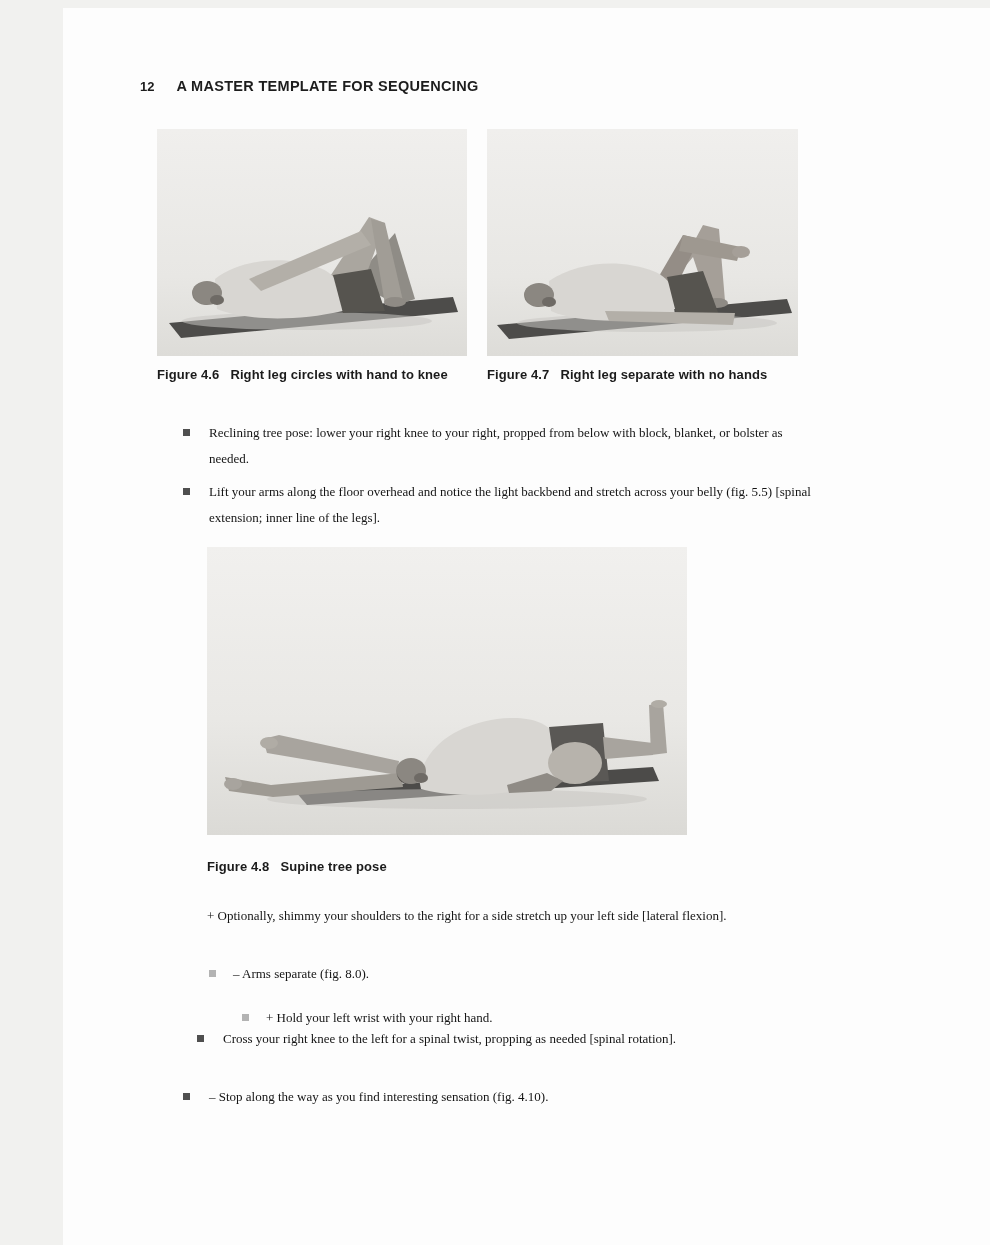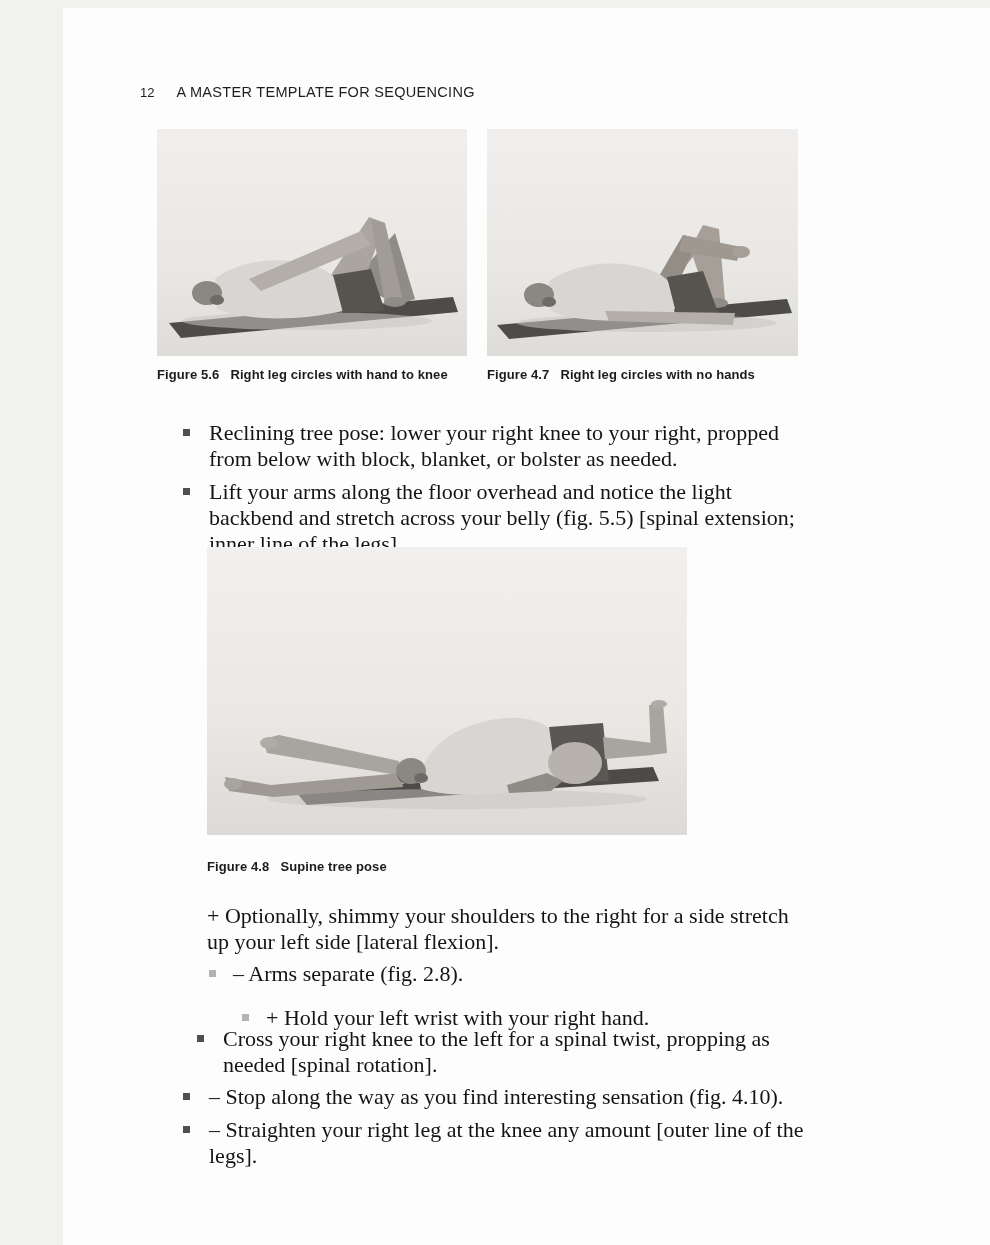--- a/index.html
+++ b/index.html
@@ -7,40 +7,40 @@
     width: 990px; height: 1245px;
     background: #f1f1ef;
     font-family: "Liberation Serif", serif;
   }
   .canvas { position: relative; width: 990px; height: 1245px; overflow: hidden; }
   .sheet {
     position: absolute; left: 63px; top: 8px; width: 927px; height: 1237px;
     background: #fdfdfd;
   }
   .running-head {
-    position: absolute; left: 140px; top: 84px;
+    position: absolute; left: 140px; top: 78px;
     font-family: "Liberation Sans", sans-serif;
-    font-size: 14.5px; font-weight: 400; color: #1d1d1d;
+    font-size: 14.5px; font-weight: 700; color: #1d1d1d;
     letter-spacing: 0.3px; display: flex; align-items: baseline; gap: 22px;
   }
   .page-num { font-size: 13px; letter-spacing: 0; }
   .photo {
     position: absolute; overflow: hidden; background: #eae9e7;
   }
   .photo svg { display: block; width: 100%; height: 100%; }
   .caption {
     position: absolute;
     font-family: "Liberation Sans", sans-serif;
     font-size: 13px; font-weight: 700; color: #1b1b1b;
     white-space: nowrap; letter-spacing: 0.1px;
   }
   .caption .cap-text { font-weight: 600; margin-left: 11px; }
   .body-text {
     position: absolute;
-    font-size: 22px; line-height: 26px; color: #141414;
+    font-size: 13px; line-height: 26px; color: #141414;
   }
   .li-main { width: 602px; left: 209px; }
   .li-main .marker {
     position: absolute; left: -26px; top: 9px;
     width: 7px; height: 7px; background: #4f4f4f;
   }
   .li-sub { width: 560px; left: 233px; }
   .li-sub .marker {
     position: absolute; left: -24px; top: 9px;
     width: 7px; height: 7px; background: #b3b3b3;
@@ -96,24 +96,24 @@
       <path d="M62,152 C92,132 134,130 166,142 C176,146 182,152 184,158 L188,186 C134,196 86,192 64,182 Z" fill="#d8d6d2"></path>
       <polygon points="180,148 216,142 232,186 190,188" fill="#56544f"></polygon>
       <polygon points="118,182 248,184 246,196 122,192" fill="#b3afa8"></polygon>
       <ellipse cx="52" cy="166" rx="15" ry="12" fill="#8b8781"></ellipse>
       <path d="M38,164 A15 12 0 0 0 54,178 L50,178 A15 12 0 0 1 38,164 Z" fill="#5d5955"></path>
       <ellipse cx="62" cy="173" rx="7" ry="5" fill="#6e6a65"></ellipse>
     </svg>
   </div>
 
   <div class="caption" style="left:157px; top:367px;">
-    <span>Figure 5.6</span><span class="cap-text">Right leg circles with hand to knee</span>
+    <span>Figure 4.6</span><span class="cap-text">Right leg circles with hand to knee</span>
   </div>
   <div class="caption" style="left:487px; top:367px;">
-    <span>Figure 4.7</span><span class="cap-text">Right leg circles with no hands</span>
+    <span>Figure 4.7</span><span class="cap-text">Right leg separate with no hands</span>
   </div>
 
   <div class="body-text li-main" style="top:420px;">
     <span class="marker"></span>
     <span>Reclining tree pose: lower your right knee to your right, propped from below with block, blanket, or bolster as needed.</span>
   </div>
   <div class="body-text li-main" style="top:479px;">
     <span class="marker"></span>
     <span>Lift your arms along the floor overhead and notice the light backbend and stretch across your belly (fig. 5.5) [spinal extension; inner line of the legs].</span>
   </div>
@@ -148,32 +148,28 @@
   </div>
 
   <div class="caption" style="left:207px; top:848px;margin-top:11px;">
     <span>Figure 4.8</span><span class="cap-text">Supine tree pose</span>
   </div>
 
   <div class="body-text para" style="top:903px;">+ Optionally, shimmy your shoulders to the right for a side stretch up your left side [lateral flexion].</div>
 
   <div class="body-text li-sub" style="top:961px;">
     <span class="marker"></span>
-    <span>– Arms separate (fig. 2.8).</span>
+    <span>– Arms separate (fig. 8.0).</span>
   </div>
   <div class="body-text li-sub" style="top:1005px;margin-left:33px;">
     <span class="marker"></span>
     <span>+ Hold your left wrist with your right hand.</span>
   </div>
 
   <div class="body-text li-main" style="top:1026px;margin-left:14px;">
     <span class="marker"></span>
     <span>Cross your right knee to the left for a spinal twist, propping as needed [spinal rotation].</span>
   </div>
   <div class="body-text li-main" style="top:1084px;">
     <span class="marker"></span>
     <span>– Stop along the way as you find interesting sensation (fig. 4.10).</span>
   </div>
-  <div class="body-text li-main" style="top:1117px;">
-    <span class="marker"></span>
-    <span>– Straighten your right leg at the knee any amount [outer line of the legs].</span>
-  </div>
 </div>
 
 </body></html>

